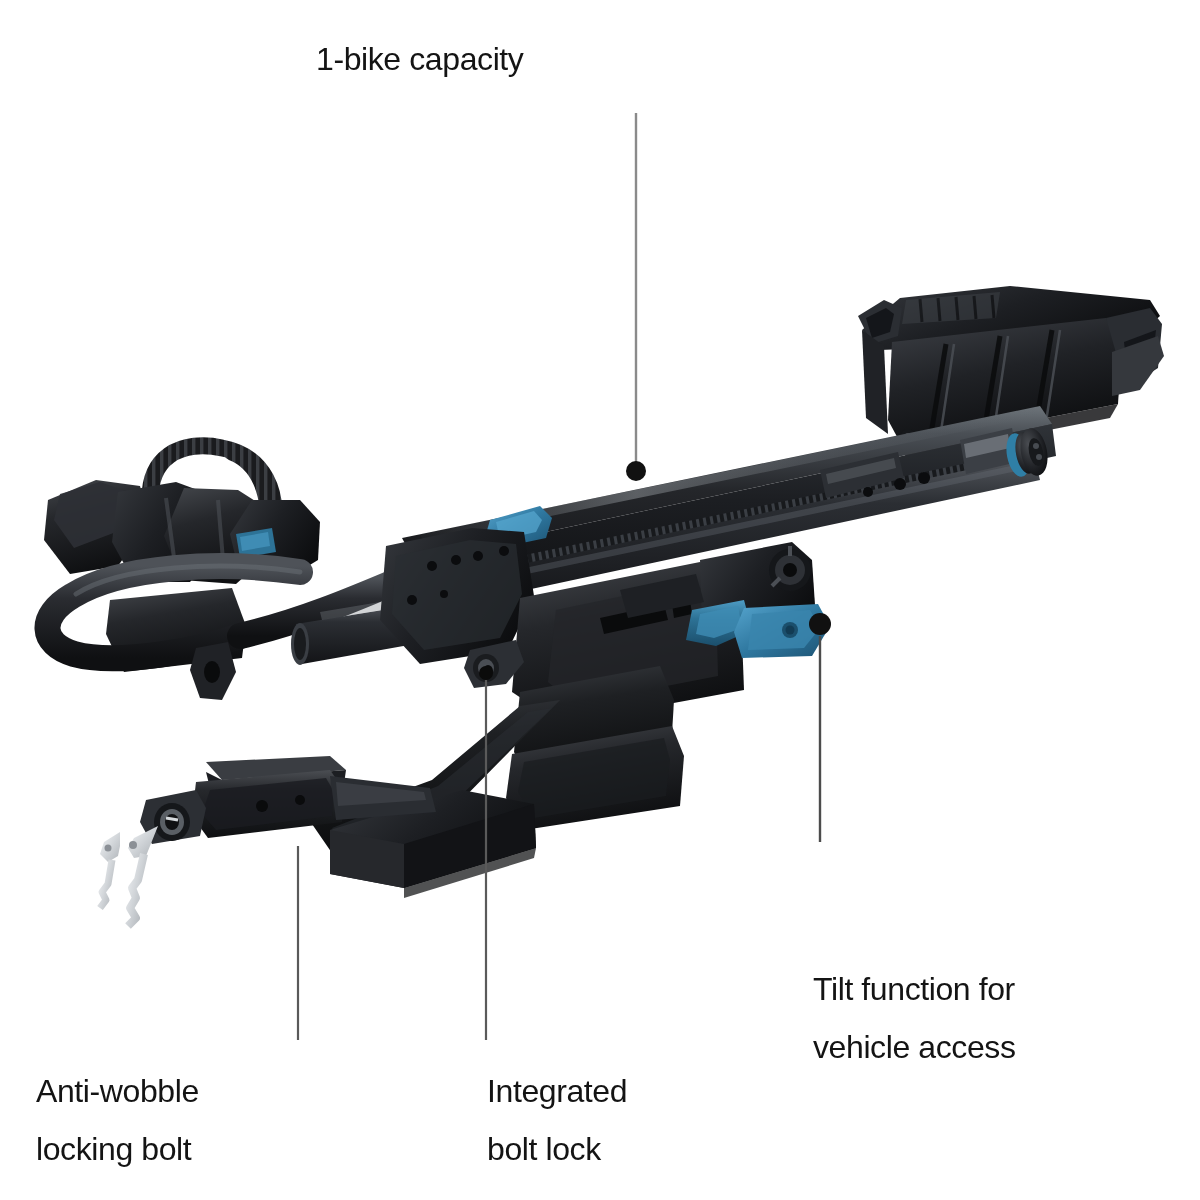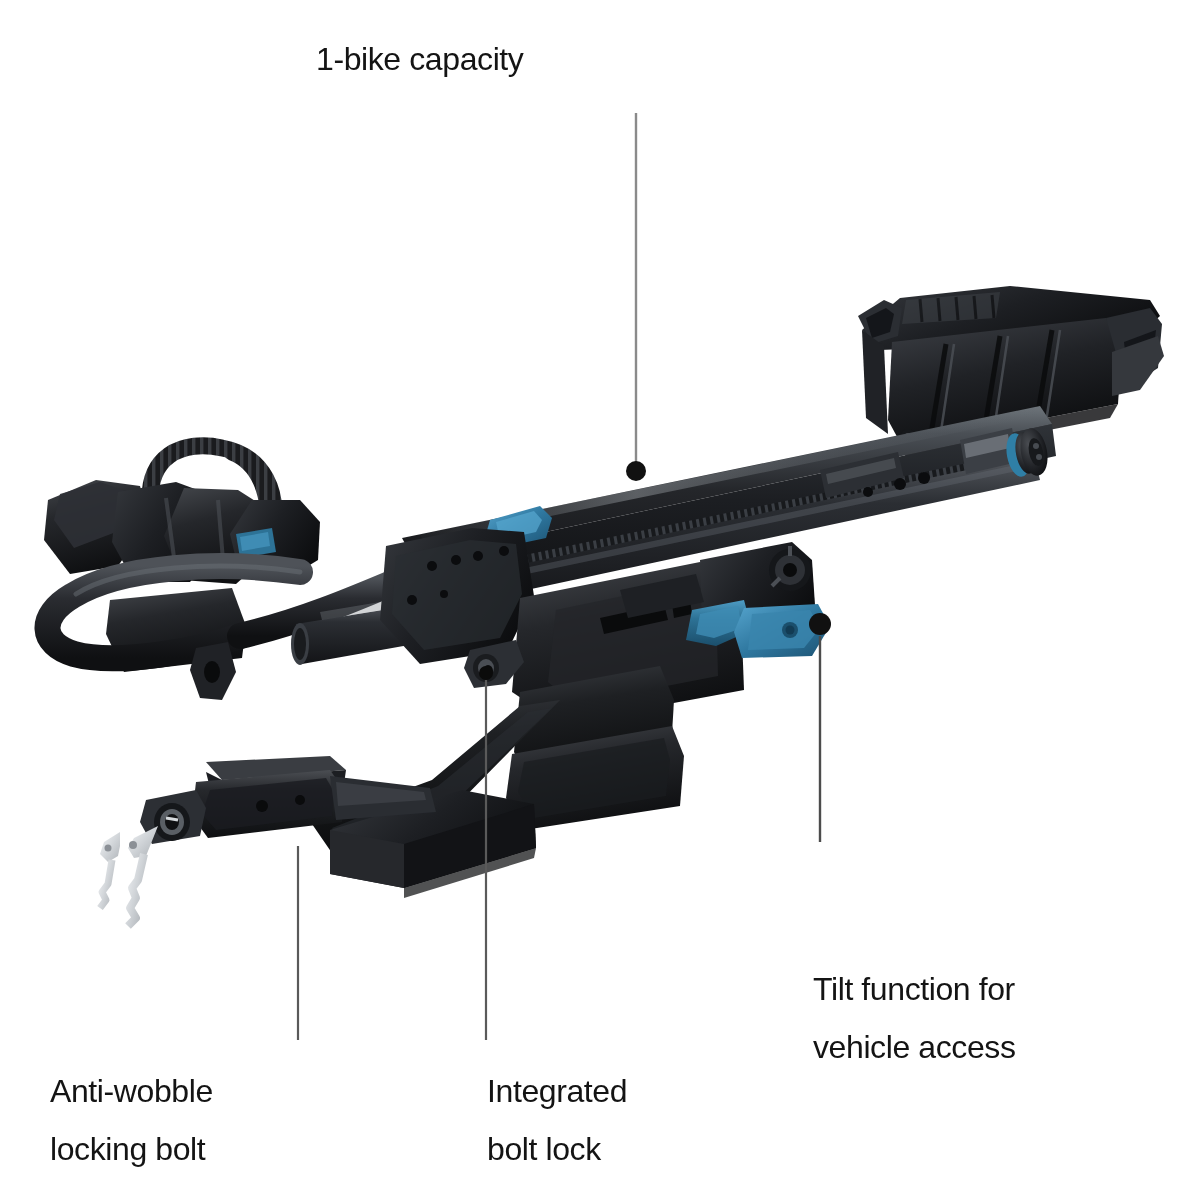--- a/index.html
+++ b/index.html
@@ -32,21 +32,21 @@
     color: #141414;
     font-family: Liberation Sans, sans-serif;
     font-size: 32px;
     line-height: 58px;
     font-weight: 400;
     letter-spacing: -0.4px;
     white-space: pre-line;
   }
   #label-capacity { left: 316px; top: 30px; }
   #label-tilt     { left: 813px; top: 932px; margin-top: 28px; }
-  #label-wobble   { left: 50px;  top: 1062px; }
+  #label-wobble   { left: 36px;  top: 1062px; }
   #label-bikelock { left: 487px; top: 1062px; }
 </style>
 </head>
 <body>
 
 <div id="page" style="background: rgb(255, 255, 255);">
 
   <svg class="product-art" viewBox="0 0 1200 1200" aria-hidden="true">
     <defs>
       <linearGradient id="railTop" x1="0" y1="0" x2="0" y2="1">

